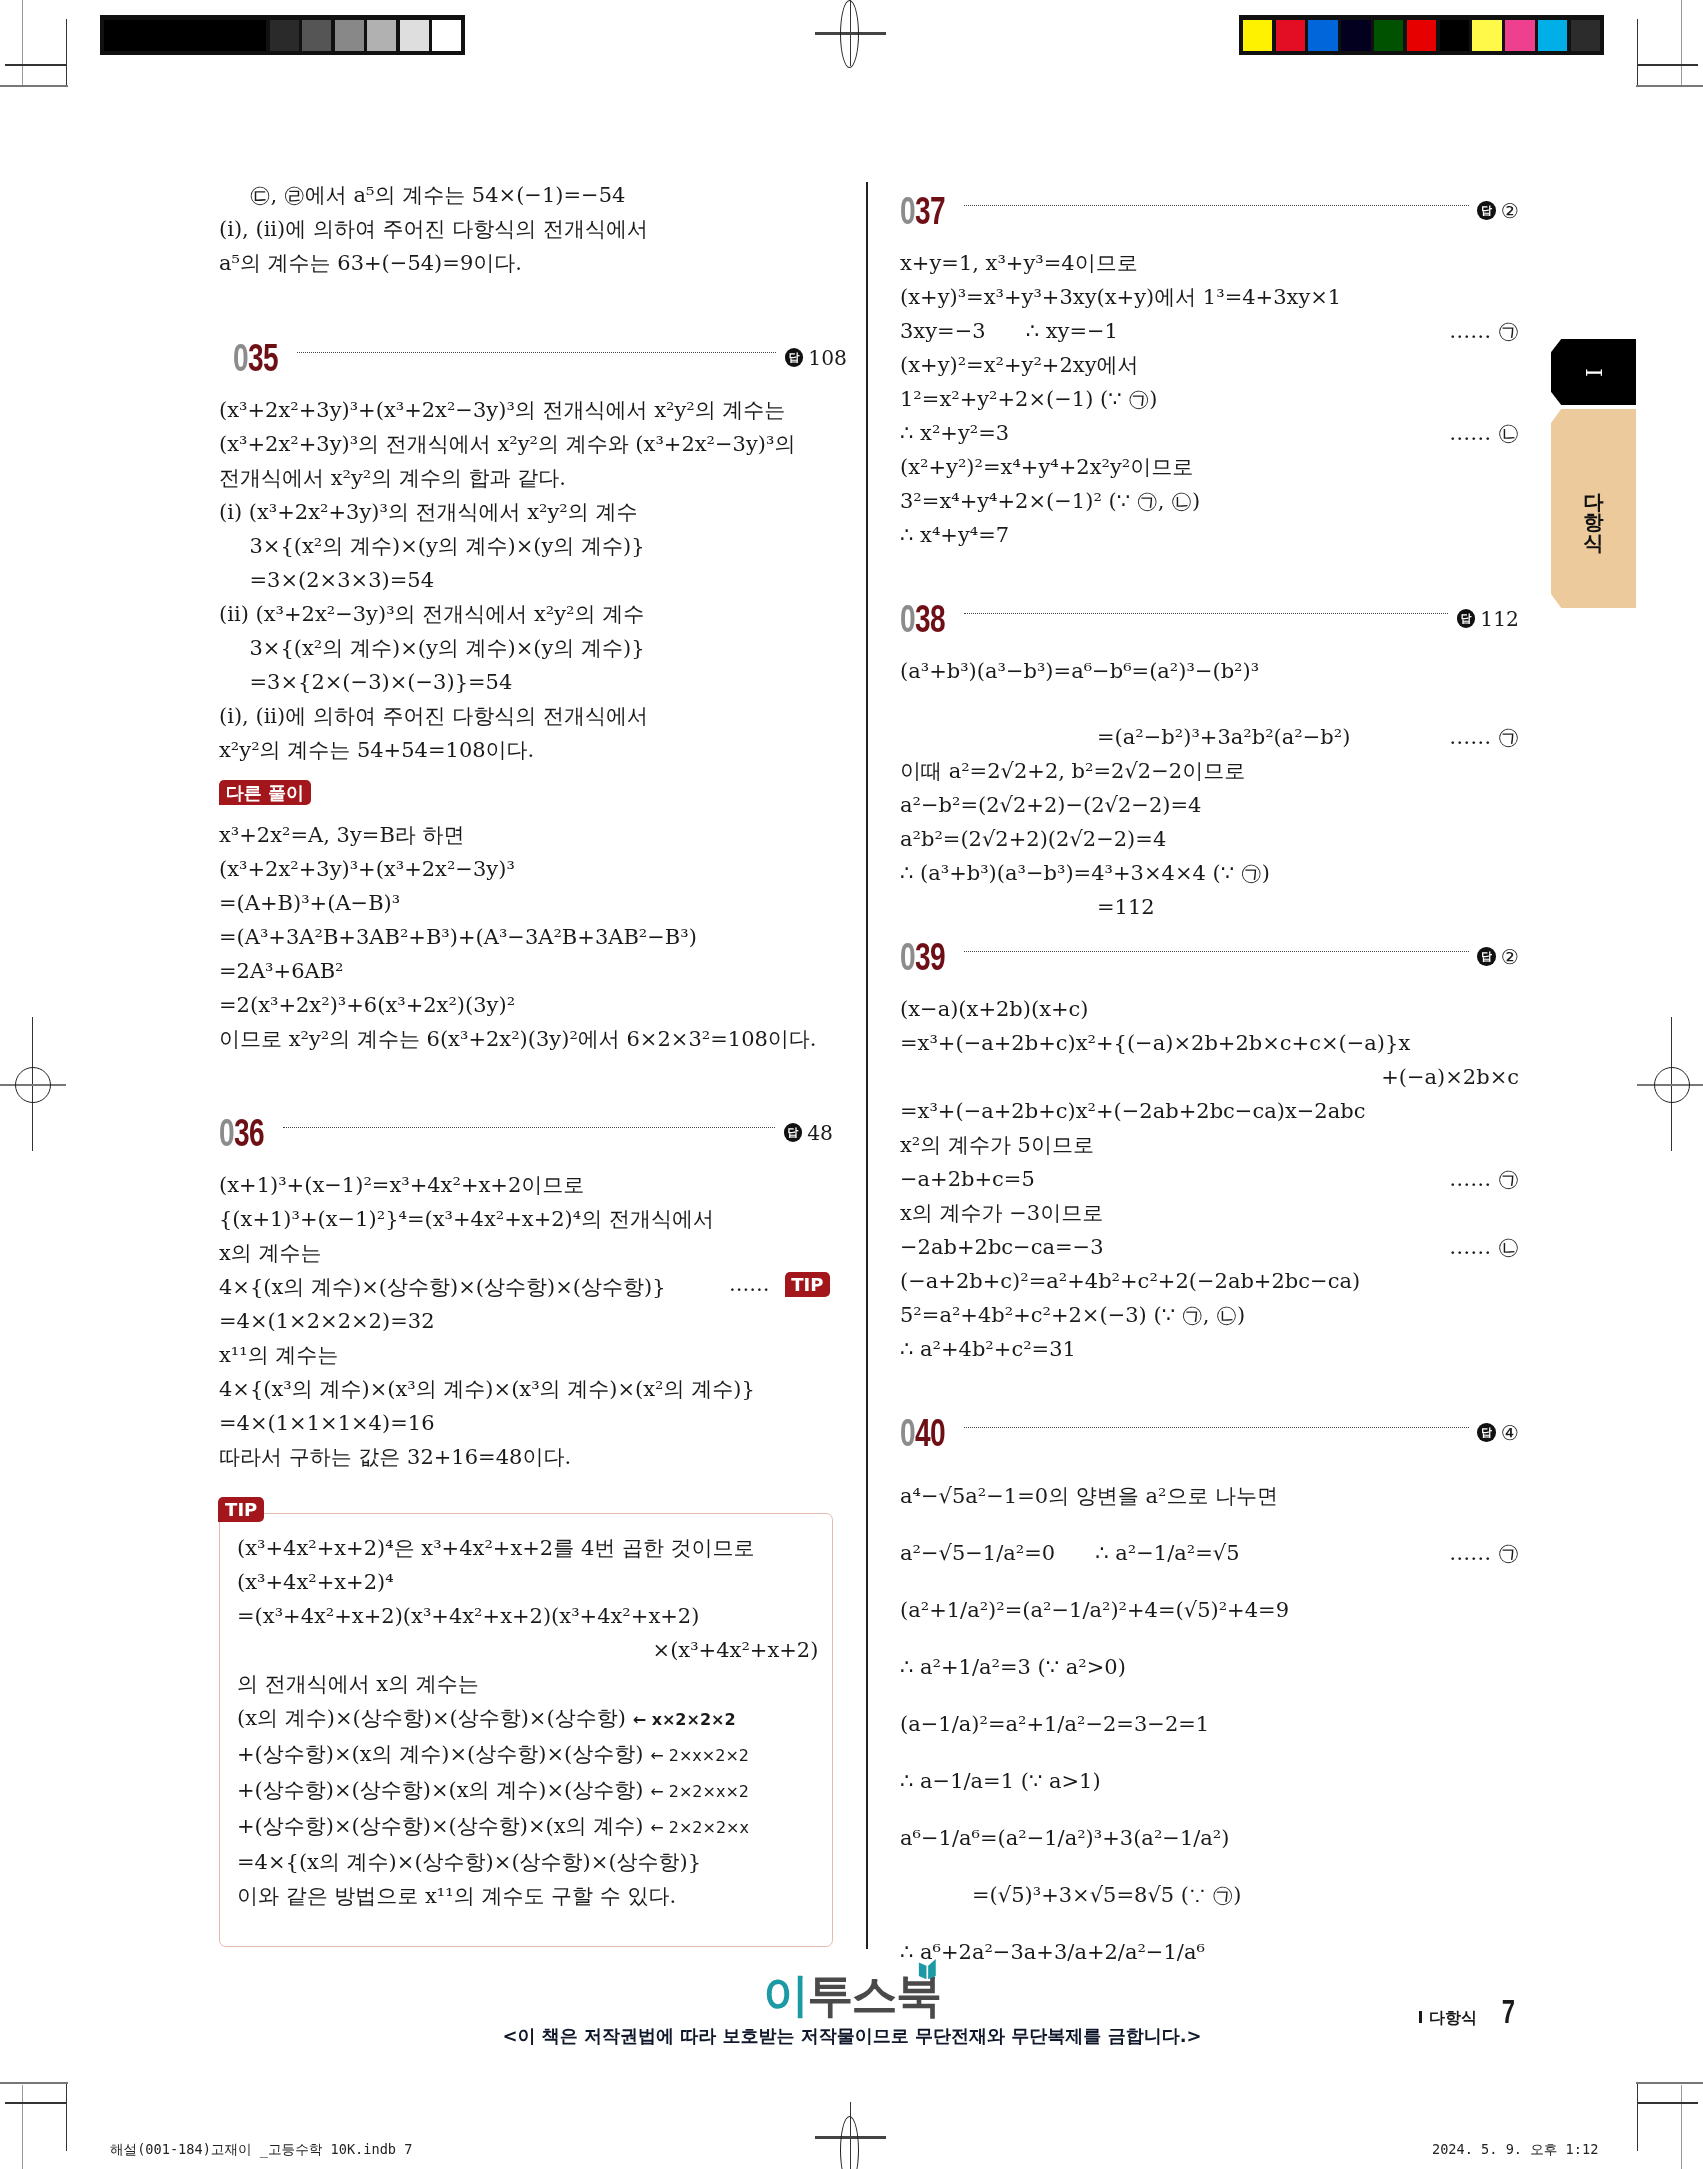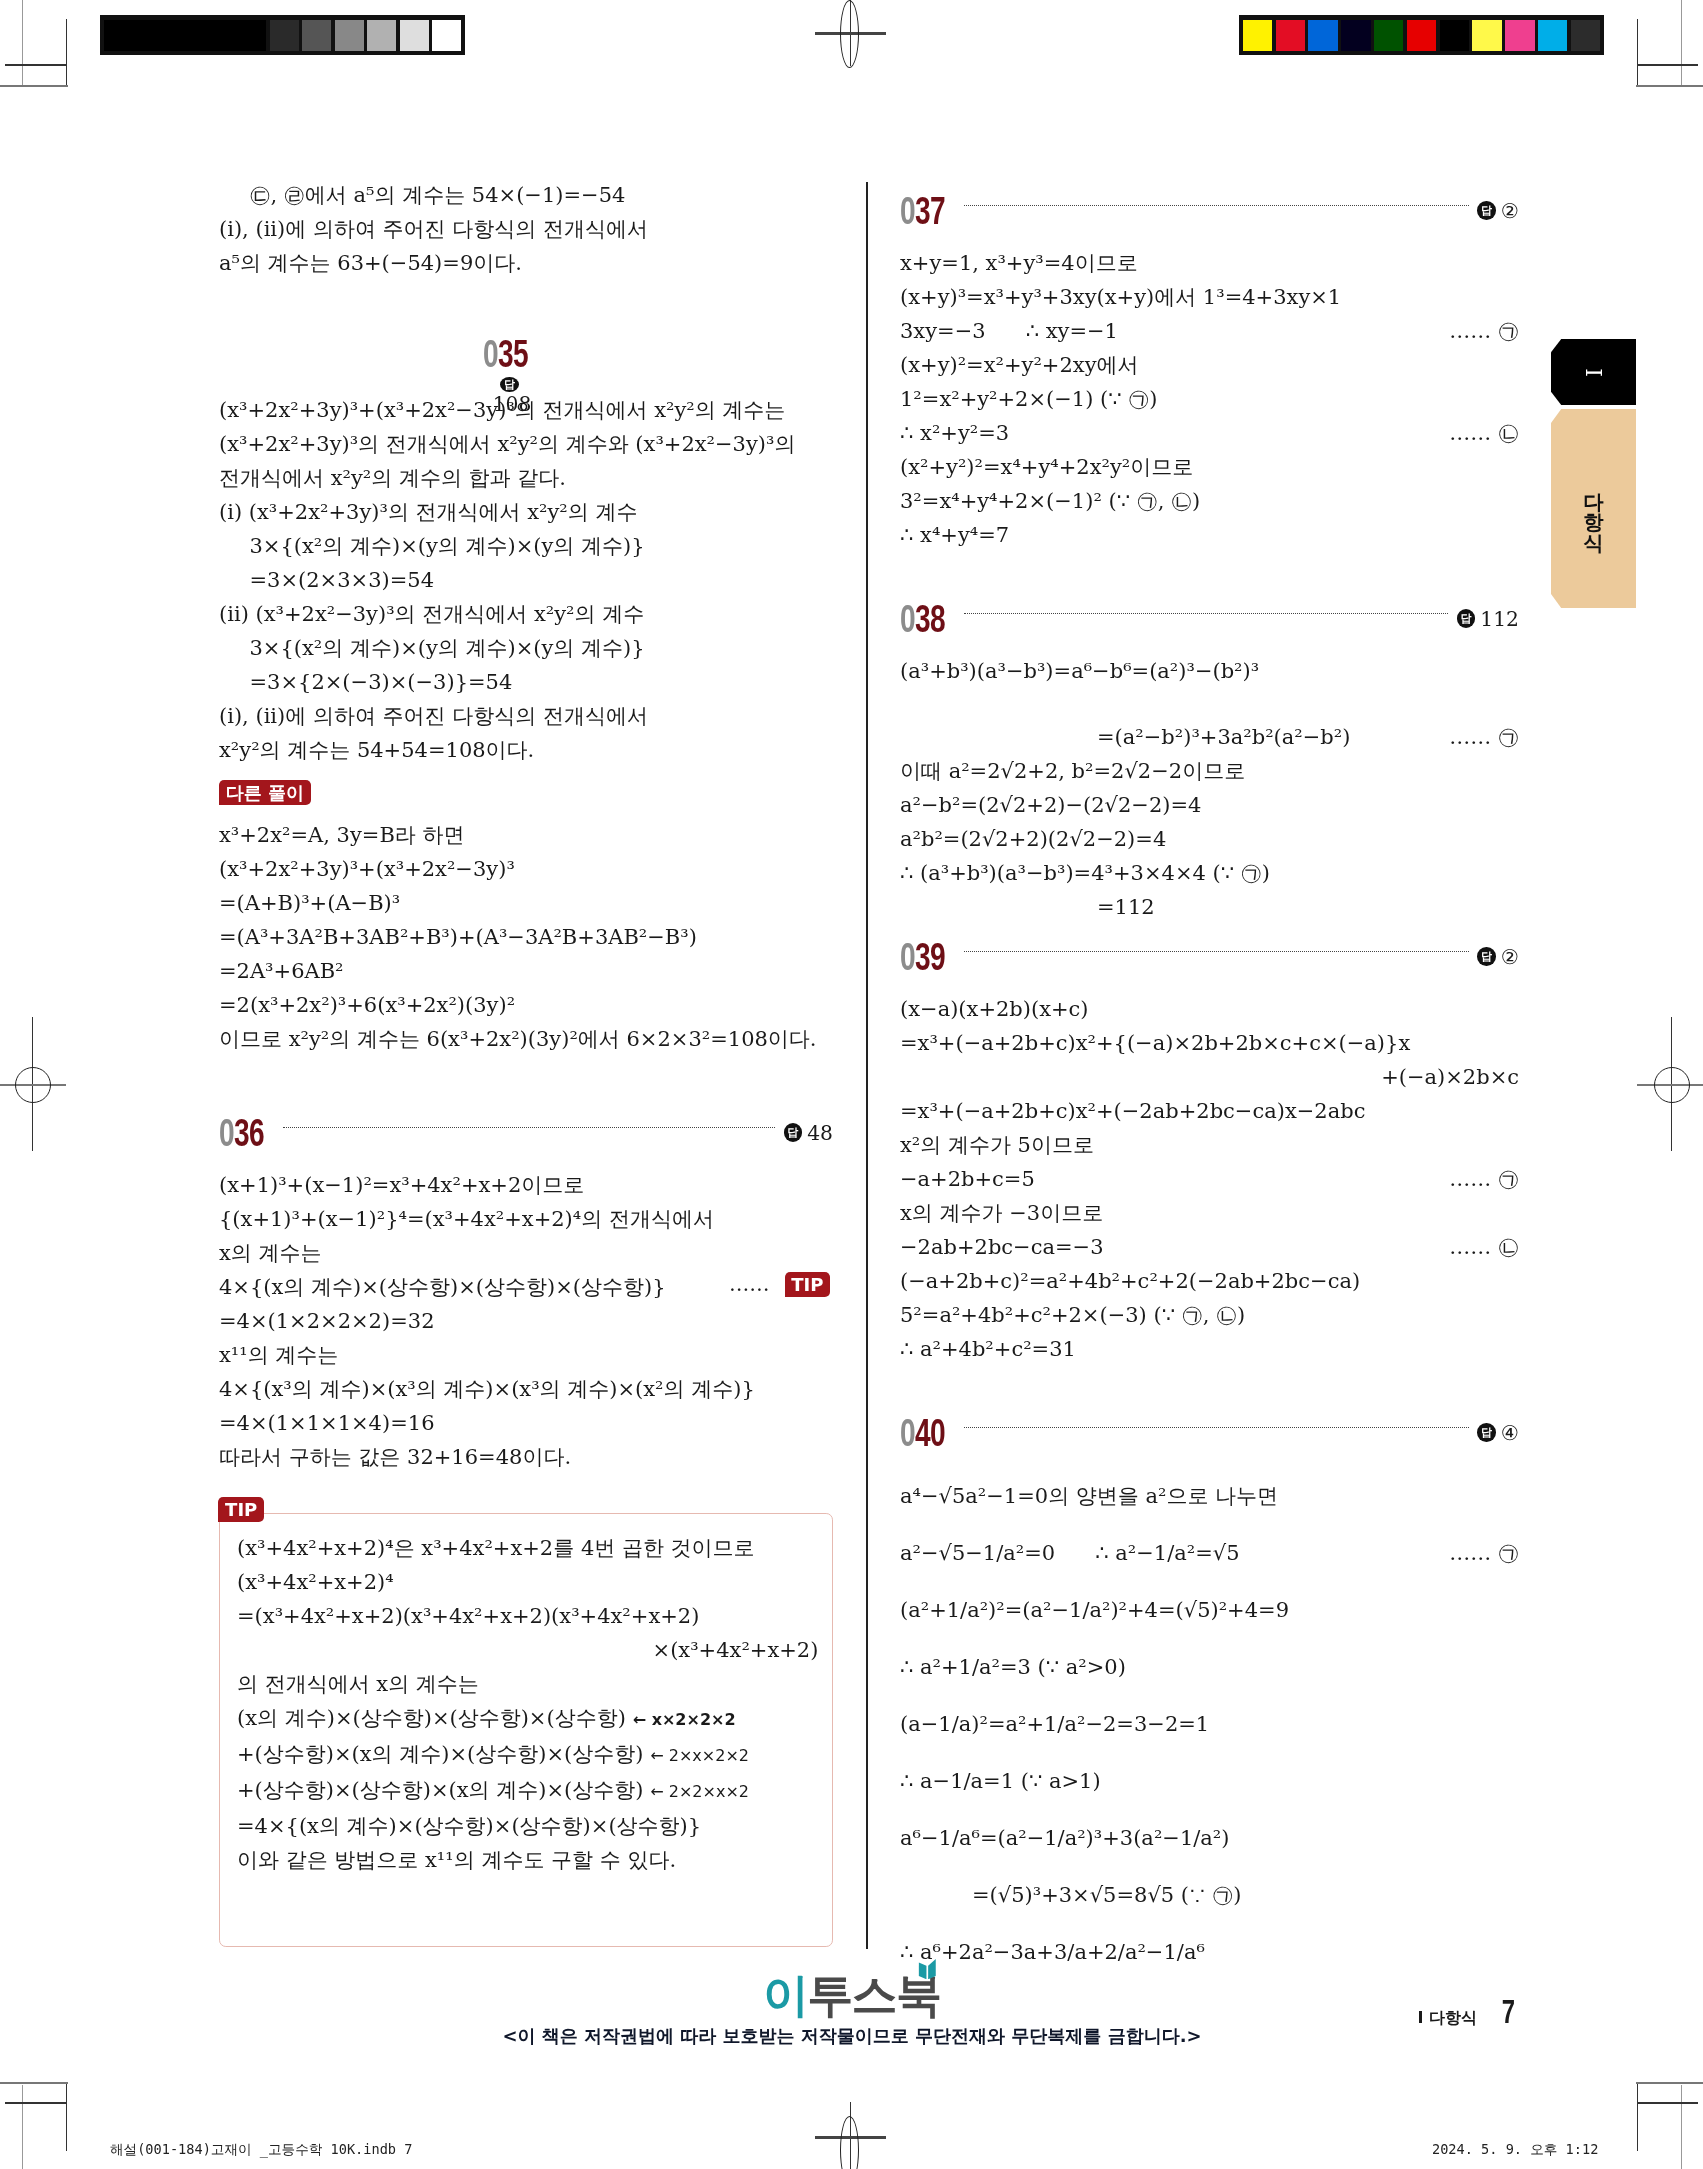--- a/index.html
+++ b/index.html
@@ -139,21 +139,21 @@
 </div>
 
 <div class="divider"></div>
 
 <div class="col" style="left:219px;top:178px;width:614px;">
   <span class="line indent">㉢, ㉣에서 a⁵의 계수는 54×(−1)=−54</span>
   <span class="line">(i), (ii)에 의하여 주어진 다항식의 전개식에서</span>
   <span class="line">a⁵의 계수는 63+(−54)=9이다.</span>
 </div>
 
-<div class="phead" style="left:205px;top:332px;width:614px;flex-direction:column;">
+<div class="phead" style="left:233px;top:332px;width:614px;">
   <span class="pnum"><span class="z">0</span><span class="n">35</span></span>
   <span class="dots"></span>
   <span class="ans-badge">답</span>
   <span class="ans-val">108</span>
 </div>
 <div class="col" style="left:219px;top:393px;width:614px;" id="p035">
     <span class="line"><span>(x³+2x²+3y)³+(x³+2x²−3y)³의 전개식에서 x²y²의 계수는</span></span>
     <span class="line"><span>(x³+2x²+3y)³의 전개식에서 x²y²의 계수와 (x³+2x²−3y)³의</span></span>
     <span class="line"><span>전개식에서 x²y²의 계수의 합과 같다.</span></span>
     <span class="line"><span>(i) (x³+2x²+3y)³의 전개식에서 x²y²의 계수</span></span>
@@ -204,20 +204,21 @@
   <span class="lbl redlabel">TIP</span>
   <div class="content" id="tipcontent">
       <span class="line"><span>(x³+4x²+x+2)⁴은 x³+4x²+x+2를 4번 곱한 것이므로</span></span>
       <span class="line"><span>(x³+4x²+x+2)⁴</span></span>
       <span class="line"><span>=(x³+4x²+x+2)(x³+4x²+x+2)(x³+4x²+x+2)</span></span>
       <span class="line right"><span>×(x³+4x²+x+2)</span></span>
       <span class="line"><span>의 전개식에서 x의 계수는</span></span>
       <span class="line"><span>(x의 계수)×(상수항)×(상수항)×(상수항)</span><span class="small" style="margin-left: 6.8px; font-weight: bold;">← x×2×2×2</span></span>
       <span class="line"><span>+(상수항)×(x의 계수)×(상수항)×(상수항)</span><span class="small" style="margin-left: 6.8px;">← 2×x×2×2</span></span>
       <span class="line"><span>+(상수항)×(상수항)×(x의 계수)×(상수항)</span><span class="small" style="margin-left: 6.8px;">← 2×2×x×2</span></span>
+      <span class="line"><span>+(상수항)×(상수항)×(상수항)×(x의 계수)</span><span class="small" style="margin-left: 6.8px;">← 2×2×2×x</span></span>
       <span class="line"><span>=4×{(x의 계수)×(상수항)×(상수항)×(상수항)}</span></span>
       <span class="line"><span>이와 같은 방법으로 x¹¹의 계수도 구할 수 있다.</span></span>
     </div>
 </div>
 
 <div class="phead" style="left:900px;top:185px;width:619px;">
   <span class="pnum"><span class="z">0</span><span class="n">37</span></span>
   <span class="dots"></span>
   <span class="ans-badge">답</span>
   <span class="ans-val">②</span>

